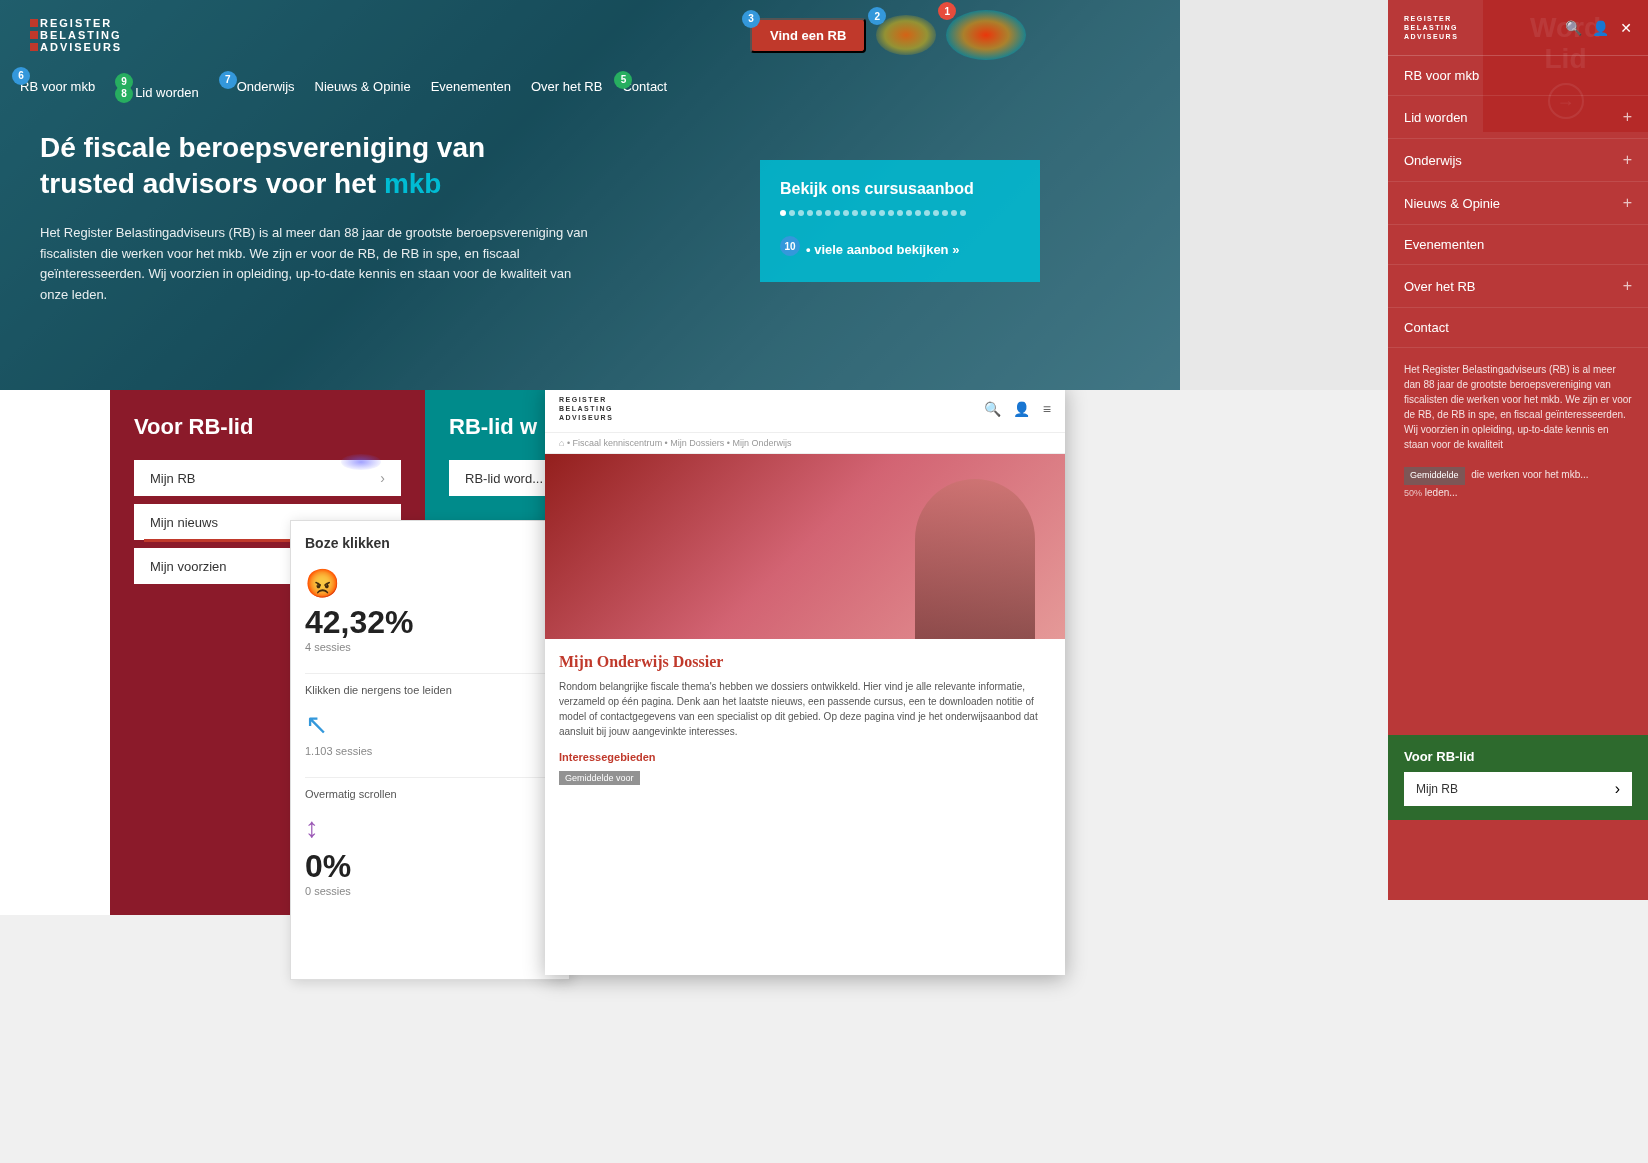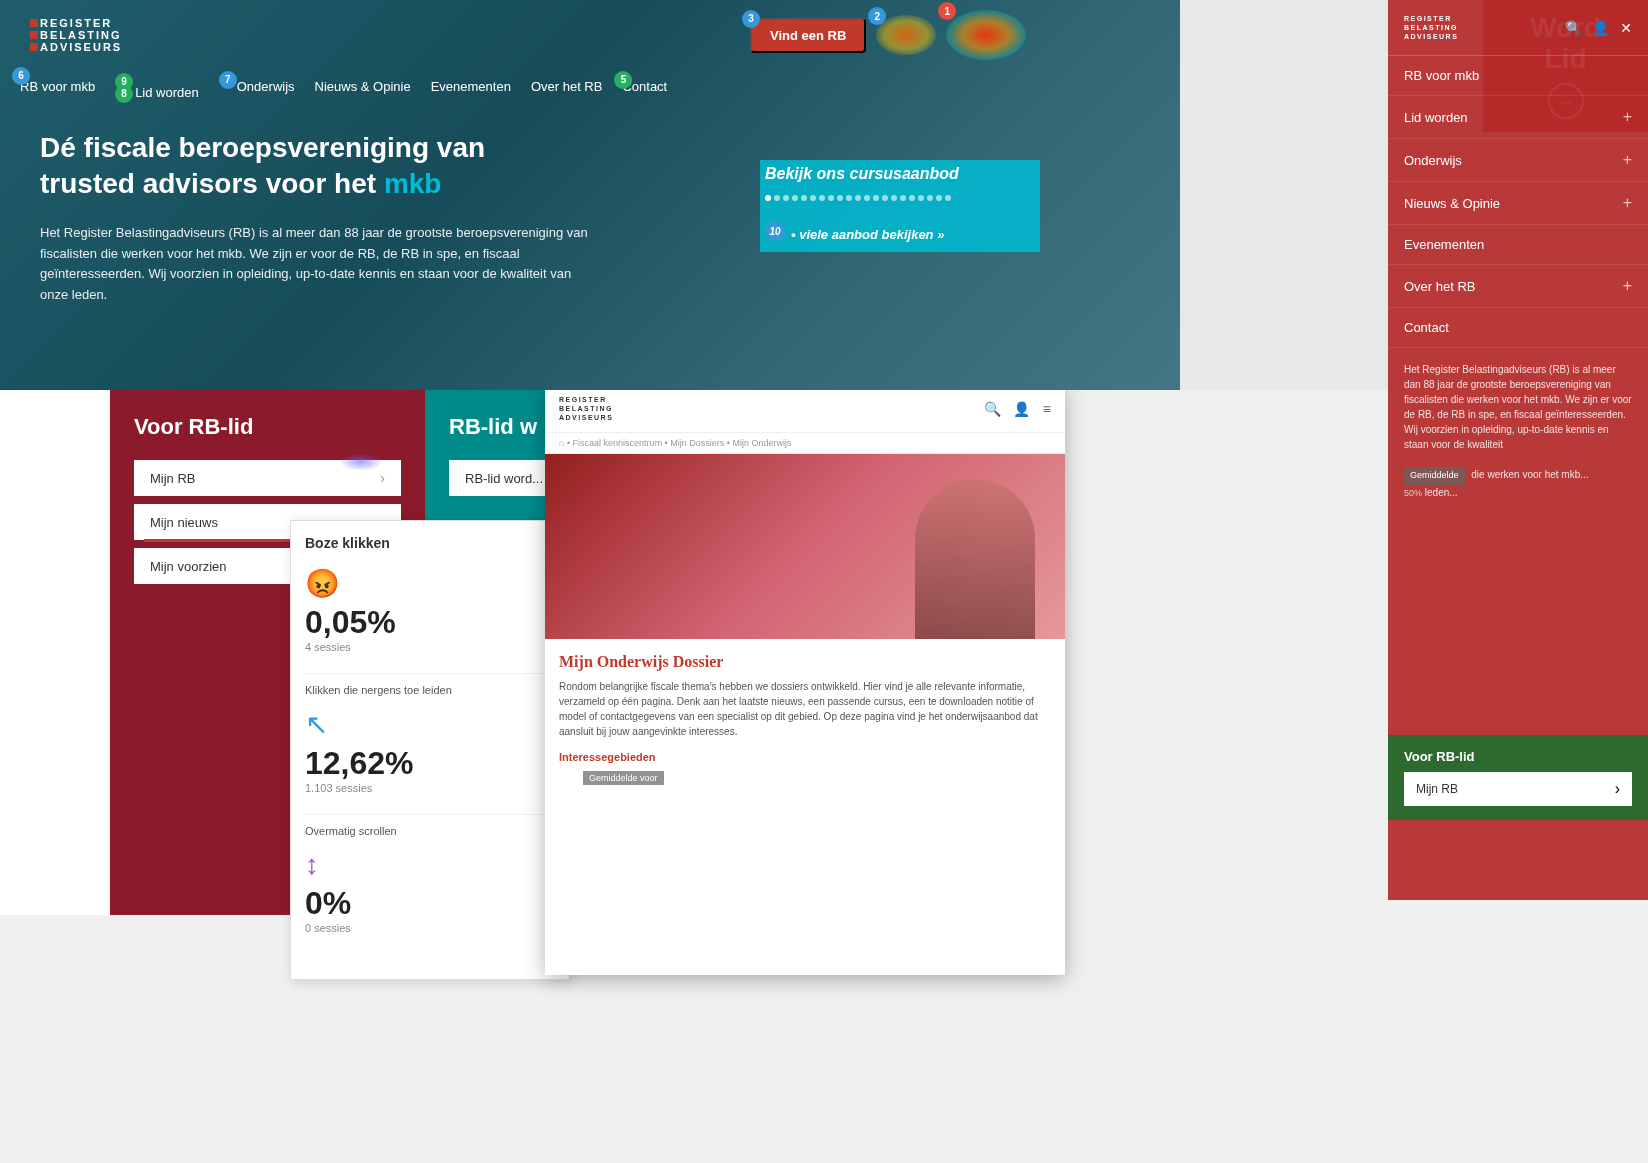--- a/index.html
+++ b/index.html
@@ -198,23 +198,22 @@
       line-height: 1.6;
     }
 
     
     .course-box {
       position: absolute;
       top: 160px;
       left: 760px;
       width: 280px;
       background: rgba(0, 188, 212, 0.85);
-      padding: 5px;
+      padding: 20px;
       z-index: 15;
-      font-style: italic;
     }
 
     .course-title {
       color: white;
       font-size: 16px;
       font-weight: bold;
       margin-bottom: 12px;
     }
 
     .course-dots {
@@ -754,30 +753,29 @@
     <div style="position:absolute; bottom:0; left:0; right:0; height:60px; background:#c9a800; opacity:0.6;"></div>
   </div>
 
   <div class="yellow-panel"></div>
 
   <div class="panel-boze">
     <div class="boze-title">Boze klikken</div>
 
     <div class="boze-section">
       <span class="boze-emoji">😡</span>
-      <div class="boze-percent">0,05%</div>
+      <div class="boze-percent">42,32%</div>
       <div class="boze-sessions">4 sessies</div>
     </div>
 
     <div class="boze-divider"></div>
 
     <div class="boze-desc">Klikken die nergens toe leiden</div>
     <div class="boze-section">
       <span style="font-size:28px; display:block; margin-bottom:4px; color:#3498db;">↖</span>
-      <div class="boze-percent">12,62%</div>
       <div class="boze-sessions">1.103 sessies</div>
     </div>
 
     <div class="boze-divider"></div>
 
     <div class="boze-desc">Overmatig scrollen</div>
     <div class="boze-section">
       <span style="font-size:28px; display:block; margin-bottom:4px; color:#9b59b6;">↕</span>
       <div class="boze-percent">0%</div>
       <div class="boze-sessions">0 sessies</div>
@@ -797,21 +795,21 @@
     </div>
     <div class="panel-onderwijs-breadcrumb">⌂ • Fiscaal kenniscentrum • Mijn Dossiers • Mijn Onderwijs</div>
     <div class="panel-onderwijs-img">
       <div class="panel-onderwijs-img-bg"></div>
       <div class="panel-onderwijs-img-person"></div>
     </div>
     <div class="panel-onderwijs-content">
       <div class="onderwijs-content-title">Mijn Onderwijs Dossier</div>
       <div class="onderwijs-content-body">Rondom belangrijke fiscale thema's hebben we dossiers ontwikkeld. Hier vind je alle relevante informatie, verzameld op één pagina. Denk aan het laatste nieuws, een passende cursus, een te downloaden notitie of model of contactgegevens van een specialist op dit gebied. Op deze pagina vind je het onderwijsaanbod dat aansluit bij jouw aangevinkte interesses.</div>
       <div class="onderwijs-interesses-title">Interessegebieden</div>
-      <div style="margin-top:8px; display:flex; align-items:center; gap:6px;margin-left:24px;">
+      <div style="margin-top:8px; display:flex; align-items:center; gap:6px;">
         <span class="badge-gemiddelde badge-gem-gray">Gemiddelde voor</span>
       </div>
     </div>
   </div>
 
 </div>
 
 <div class="sidebar-overlay">
   <div class="sidebar-header">
     <div class="sidebar-logo">

